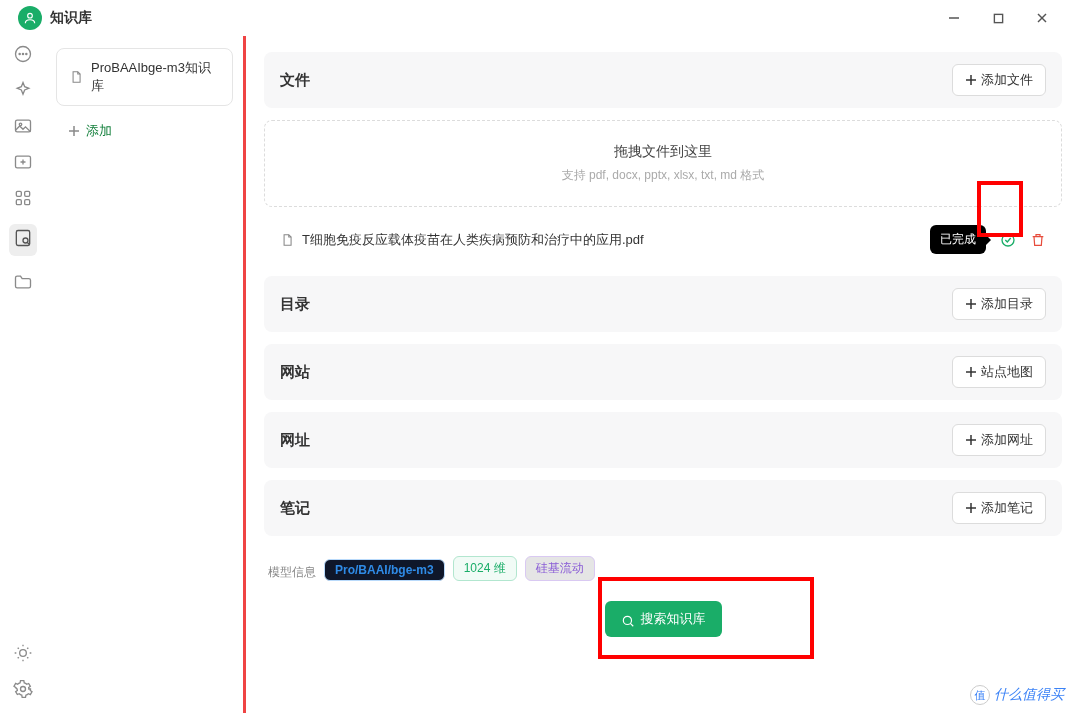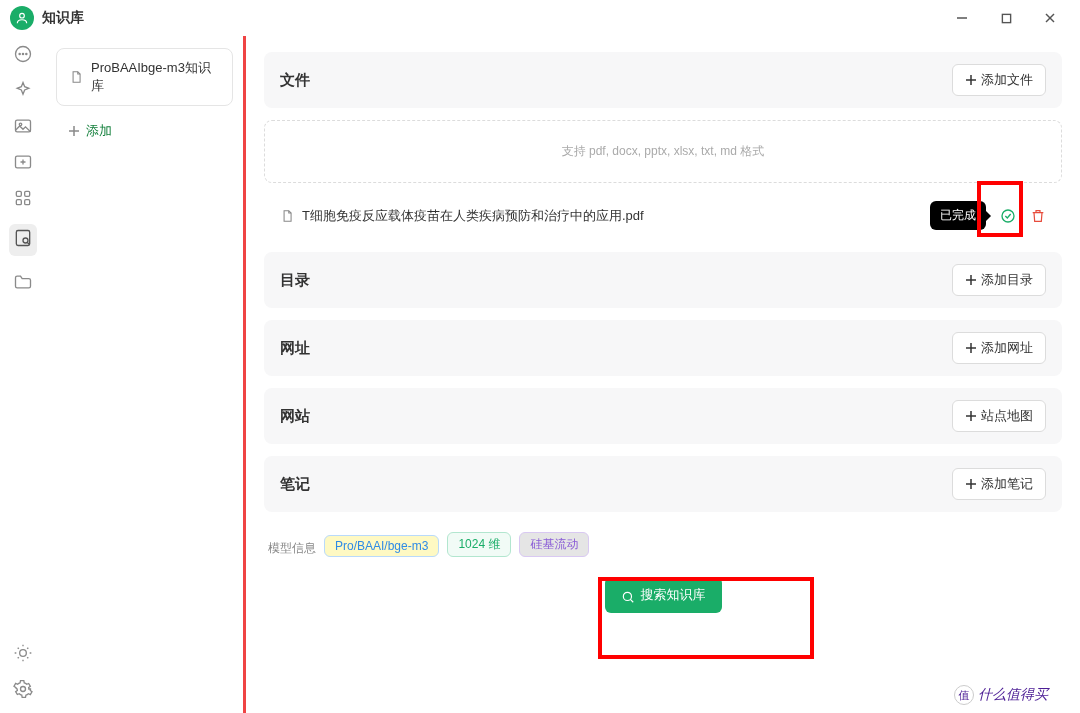--- a/index.html
+++ b/index.html
@@ -1,18 +1,18 @@
 <!DOCTYPE html>
 <html><head>
 <meta charset="utf-8">
 <style>
 * { margin: 0; padding: 0; box-sizing: border-box; font-family: -apple-system, BlinkMacSystemFont, "Segoe UI", "PingFang SC", "Microsoft YaHei", sans-serif; }
 body { width: 1080px; height: 713px; background: #fff; overflow: hidden; position: relative; }
 
-.titlebar { height: 36px; display: flex; align-items: center; padding: 0 10px; text-align: center; }
+.titlebar { height: 36px; display: flex; align-items: center; padding: 0 18px; text-align: center; }
 .titlebar-left { display: flex; align-items: center; gap: 8px; }
 .app-avatar { width: 24px; height: 24px; border-radius: 50%; background: #1aad68; display: flex; align-items: center; justify-content: center; }
 .app-avatar svg { width: 14px; height: 14px; }
 .titlebar-title { font-size: 14px; font-weight: 600; color: #333; }
 .titlebar-right { margin-left: auto; display: flex; gap: 20px; padding-right: 8px; }
 .win-btn { width: 24px; height: 24px; display: flex; align-items: center; justify-content: center; color: #555; cursor: pointer; }
 
 .layout { display: flex; height: calc(713px - 36px); }
 .leftrail { width: 46px; border-right: none; display: flex; flex-direction: column; align-items: center; padding-top: 8px; gap: 16px; }
 .rail-icon { width: 20px; height: 20px; color: #8a8a8a; }
@@ -36,32 +36,32 @@
 
 .file-row { display: flex; align-items: center; padding: 10px 16px; font-size: 13px; color: #333; position: relative; margin-bottom: 12px; }
 .file-row .fname { margin-left: 8px; flex: 1; }
 .status-pill { background: #000; color: #fff; font-size: 12px; padding: 6px 10px; border-radius: 6px; position: relative; margin-right: 14px; }
 .status-pill::after { content: ""; position: absolute; right: -5px; top: 50%; transform: translateY(-50%); border-left: 5px solid #000; border-top: 5px solid transparent; border-bottom: 5px solid transparent; }
 .ok-icon { width: 16px; height: 16px; color: #1aad68; }
 .trash { width: 16px; height: 16px; color: #e74c3c; margin-left: 14px; cursor: pointer; }
 
 .model-row { display: flex; align-items: flex-end; gap: 8px; font-size: 12px; color: #888; margin-top: 20px; margin-bottom: 20px; padding: 0 4px; }
 .tag { padding: 3px 10px; border-radius: 6px; font-size: 12px; border: 1px solid; }
-.tag.blue { color: #2f8be6; border-color: #b9dafb; background: #fef9c3; }
+.tag.blue { color: #2f8be6; border-color: #b9dafb; background: #0f172a; font-weight: bold; }
 .tag.green { color: #1aad68; border-color: #b2e6cf; background: #f1fbf6; }
 .tag.purple { color: #8a5dd6; border-color: #d9c9f2; background: #e5e5e5; }
 
 .search-btn { display: inline-flex; align-items: flex-end; gap: 6px; background: #1aad68; color: #fff; padding: 9px 16px; border-radius: 6px; font-size: 13px; border: none; cursor: pointer; }
 .search-btn svg { width: 14px; height: 14px; }
 .search-area { text-align: center; position: relative; }
 
 .hl-red-1 { position: absolute; border: 4px solid #ff0000; left: 977px; top: 181px; width: 46px; height: 56px; pointer-events: none; }
 .hl-red-2 { position: absolute; border: 4px solid #ff0000; left: 598px; top: 577px; width: 216px; height: 82px; pointer-events: none; }
 
-.watermark { position: absolute; right: 32px; bottom: 8px; font-size: 14px; color: #4c1d95; font-style: italic; }
+.watermark { position: absolute; right: 16px; bottom: 8px; font-size: 14px; color: #3b82f6; font-style: italic; }
 .watermark .circ { display: inline-flex; width: 20px; height: 20px; border: 1px solid #ccc; border-radius: 50%; align-items: center; justify-content: center; font-size: 11px; margin-right: 4px; font-style: normal; }
 </style>
 </head>
 <body>
 
 <div class="titlebar">
   <div class="titlebar-left">
     <div class="app-avatar">
       <svg viewBox="0 0 24 24" fill="none" stroke="#fff" stroke-width="2">
           <circle cx="12" cy="8" r="4"></circle>
@@ -162,20 +162,21 @@
       <button class="add-btn">
         <svg viewBox="0 0 12 12">
             <line x1="6" y1="1" x2="6" y2="11" stroke="#333" stroke-width="1.5"></line>
             <line x1="1" y1="6" x2="11" y2="6" stroke="#333" stroke-width="1.5"></line>
           </svg>
         <span>添加文件</span>
       </button>
     </div>
 
     <div class="dropzone">
+      <div class="dz-title">拖拽文件到这里</div>
       <div class="dz-sub">支持 pdf, docx, pptx, xlsx, txt, md 格式</div>
     </div>
 
     <div class="file-row">
       <svg width="14" height="14" viewBox="0 0 24 24" fill="none" stroke="#888" stroke-width="1.8">
           <path d="M7 3h8l4 4v14H7z"></path>
           <path d="M15 3v4h4"></path>
         </svg>
       <div class="fname">T细胞免疫反应载体疫苗在人类疾病预防和治疗中的应用.pdf</div>
       <div class="status-pill">已完成</div>
@@ -193,38 +194,38 @@
       <button class="add-btn">
         <svg viewBox="0 0 12 12">
             <line x1="6" y1="1" x2="6" y2="11" stroke="#333" stroke-width="1.5"></line>
             <line x1="1" y1="6" x2="11" y2="6" stroke="#333" stroke-width="1.5"></line>
           </svg>
         <span>添加目录</span>
       </button>
     </div>
 
     <div class="section">
+      <div class="section-title">网站</div>
+      <button class="add-btn">
+        <svg viewBox="0 0 12 12">
+            <line x1="6" y1="1" x2="6" y2="11" stroke="#333" stroke-width="1.5"></line>
+            <line x1="1" y1="6" x2="11" y2="6" stroke="#333" stroke-width="1.5"></line>
+          </svg>
+        <span>站点地图</span>
+      </button>
+    </div>
+
+    <div class="section">
       <div class="section-title">网址</div>
       <button class="add-btn">
         <svg viewBox="0 0 12 12">
             <line x1="6" y1="1" x2="6" y2="11" stroke="#333" stroke-width="1.5"></line>
             <line x1="1" y1="6" x2="11" y2="6" stroke="#333" stroke-width="1.5"></line>
           </svg>
         <span>添加网址</span>
-      </button>
-    </div>
-
-    <div class="section">
-      <div class="section-title">网站</div>
-      <button class="add-btn">
-        <svg viewBox="0 0 12 12">
-            <line x1="6" y1="1" x2="6" y2="11" stroke="#333" stroke-width="1.5"></line>
-            <line x1="1" y1="6" x2="11" y2="6" stroke="#333" stroke-width="1.5"></line>
-          </svg>
-        <span>站点地图</span>
       </button>
     </div>
 
     <div class="section">
       <div class="section-title">笔记</div>
       <button class="add-btn">
         <svg viewBox="0 0 12 12">
             <line x1="6" y1="1" x2="6" y2="11" stroke="#333" stroke-width="1.5"></line>
             <line x1="1" y1="6" x2="11" y2="6" stroke="#333" stroke-width="1.5"></line>
           </svg>

